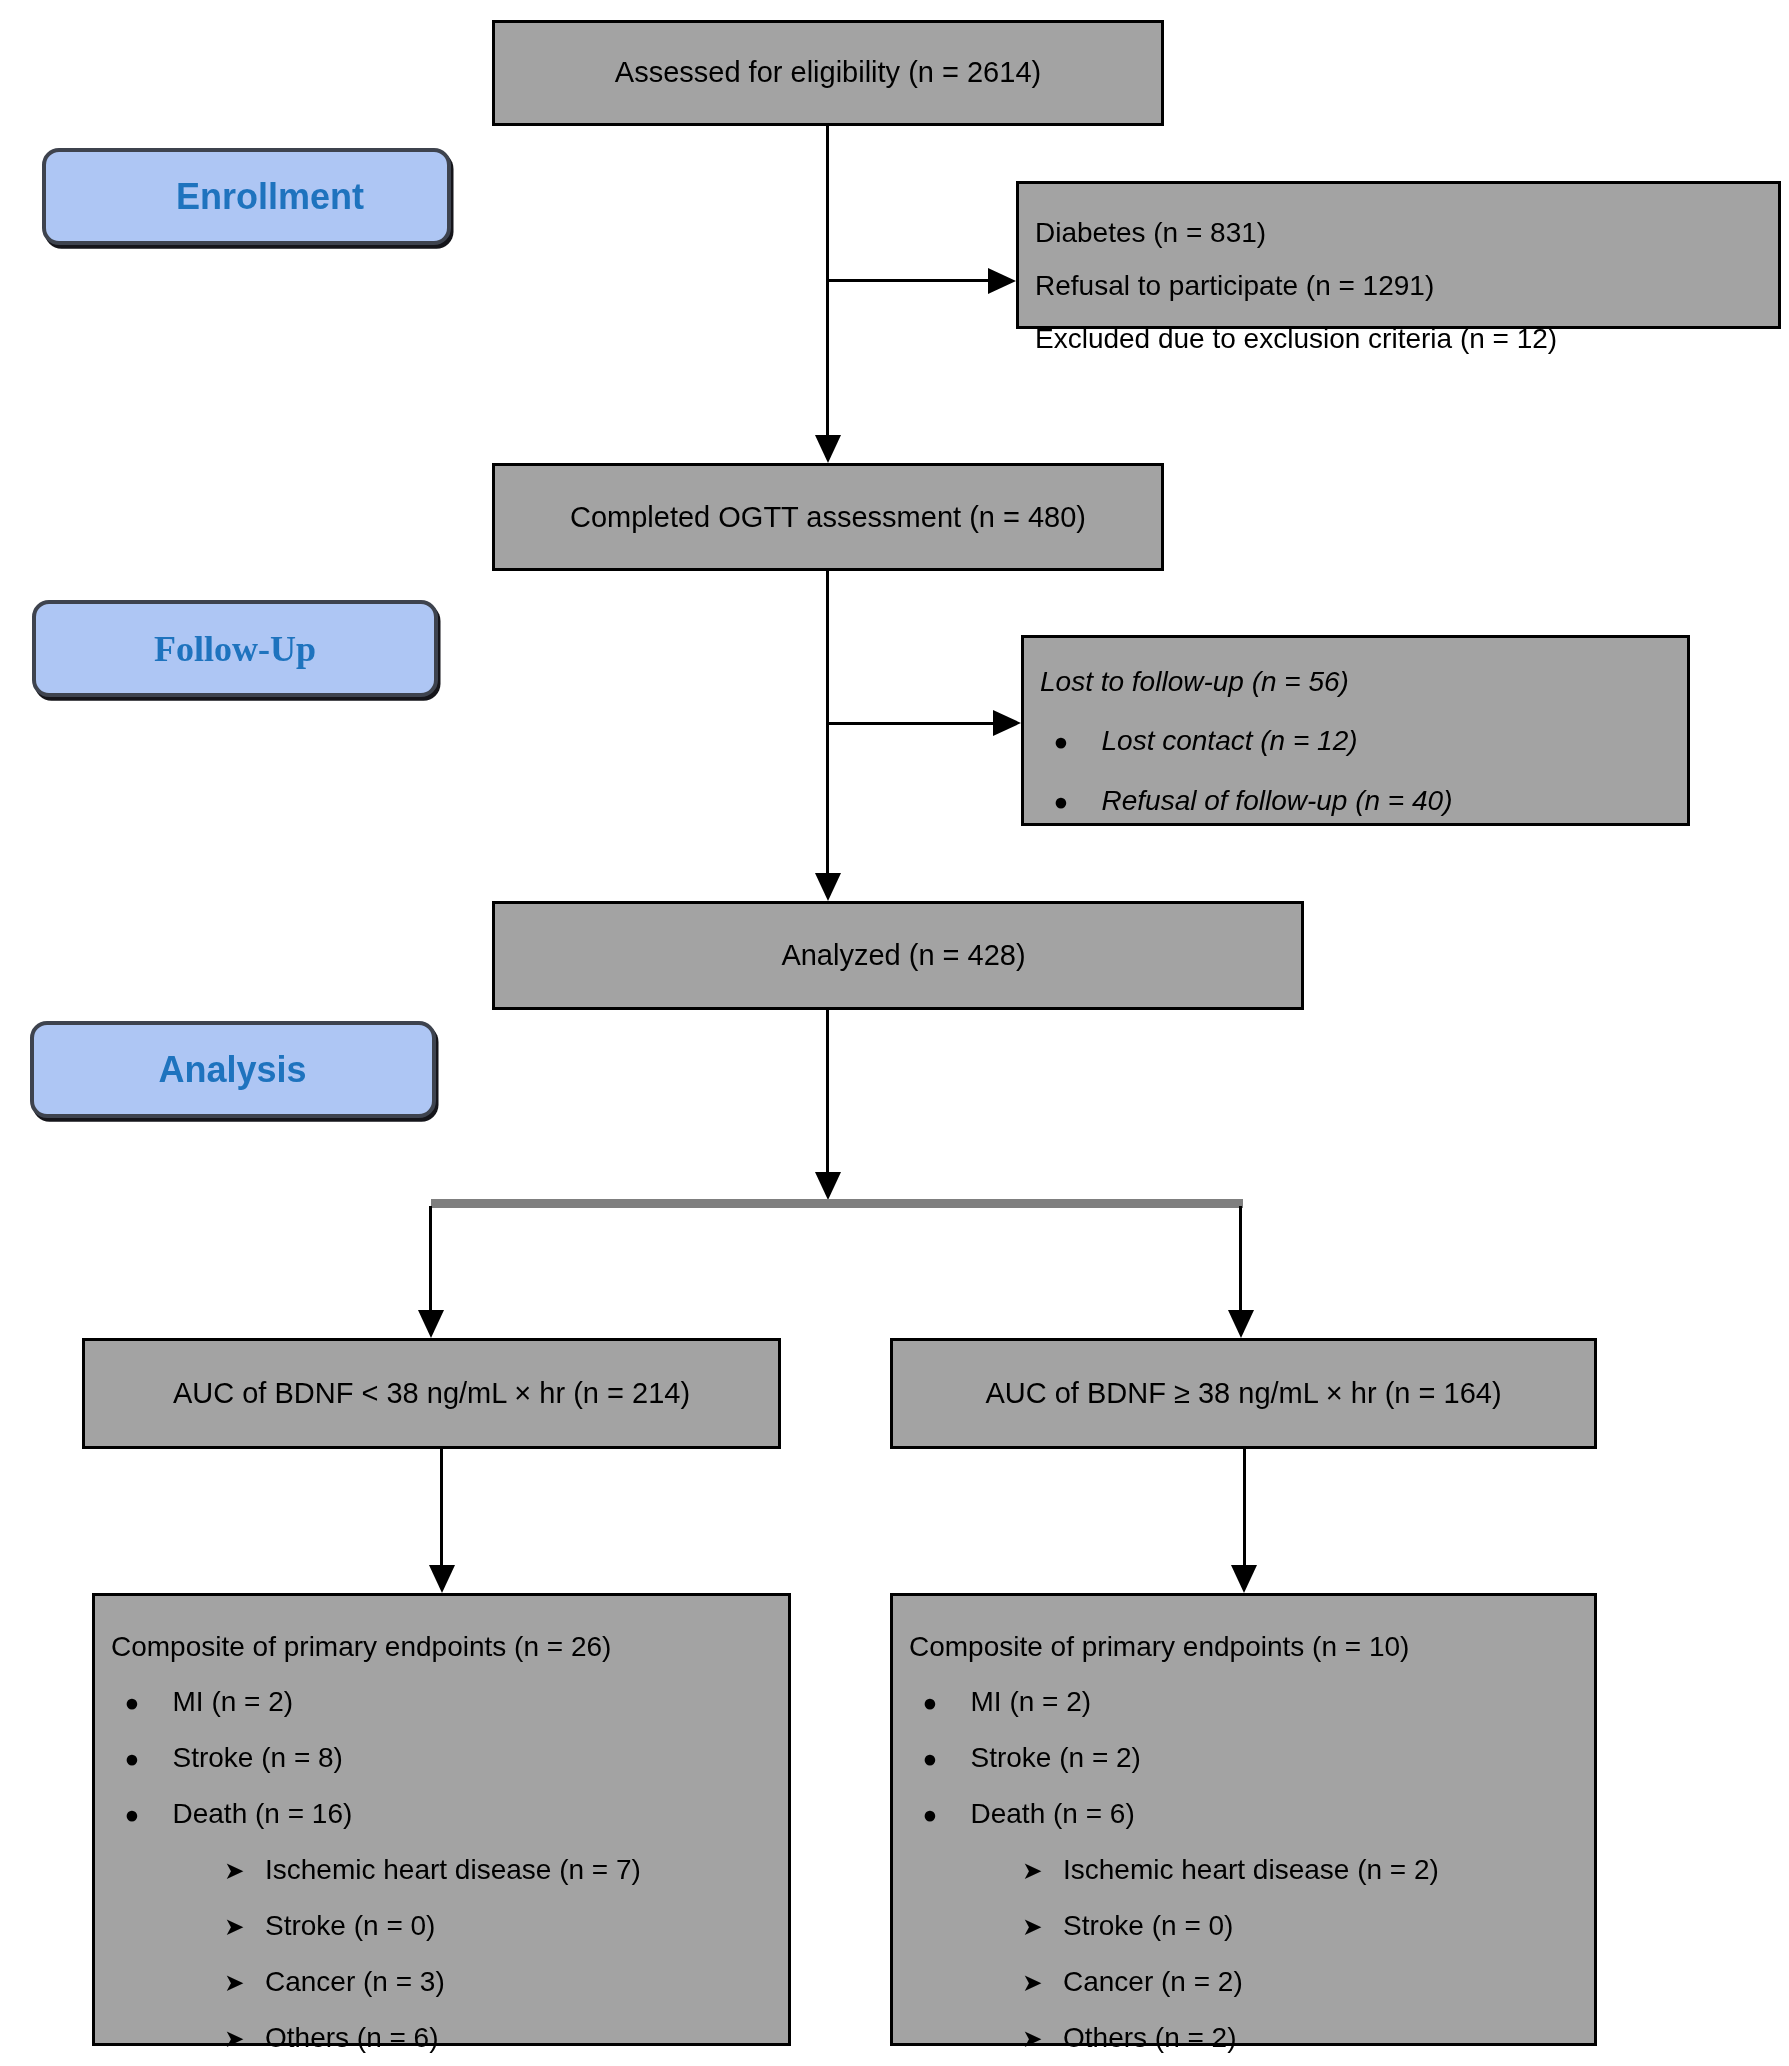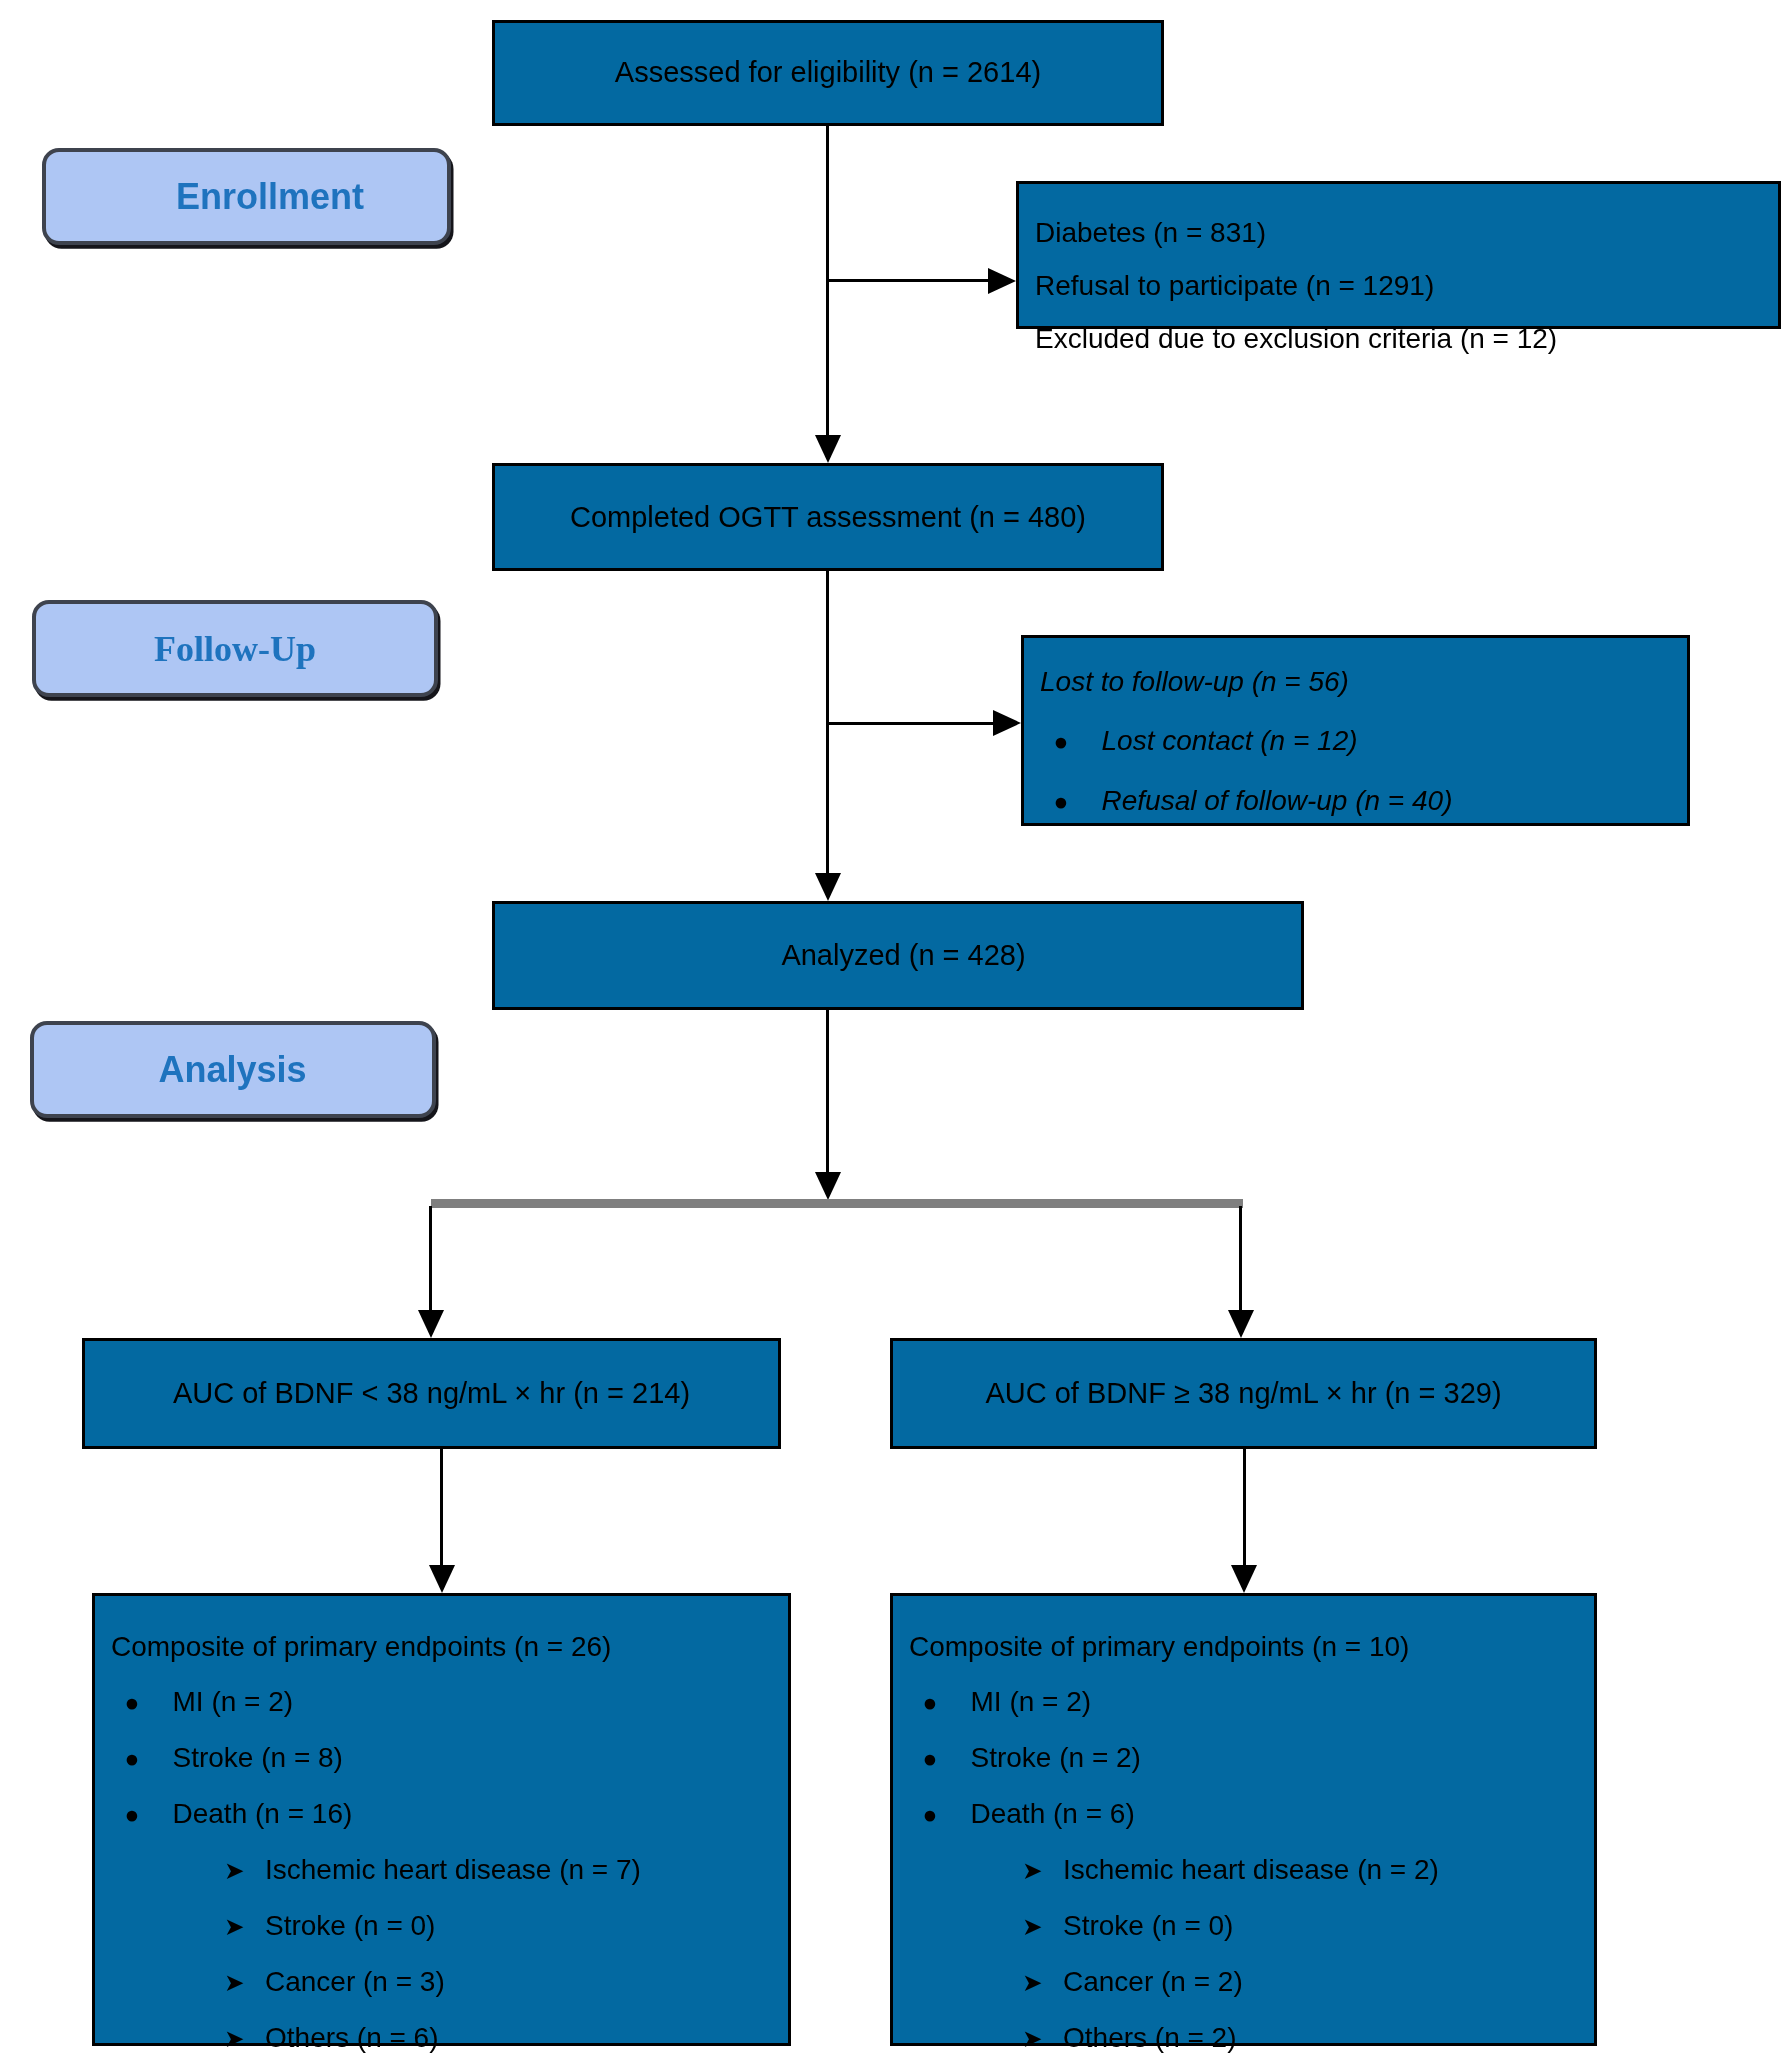--- a/index.html
+++ b/index.html
@@ -1,21 +1,21 @@
 <!DOCTYPE html>
 <html style="font-size:9.8px"><head>
 <meta charset="utf-8">
 <style>
   html,body{margin:0;padding:0;background:#ffffff;}
   #stage-root{
     position:relative;width:1789px;height:2066px;background:#ffffff;
     font-family:"Liberation Sans", sans-serif;color:#000;
   }
   .box{
-    position:absolute;background:#0369a1;border:3.7px solid #000;box-sizing:border-box;
+    position:absolute;background:#a3a3a3;border:3.7px solid #000;box-sizing:border-box;
     display:flex;align-items:center;justify-content:center;
     font-size:29px;text-align:center;
   }
   .box.list{display:block;text-align:left;}
   .stage-label{
     position:absolute;background:#AEC6F4;border:4.3px solid #3E434E;border-radius:17px;
     box-shadow:2.5px 3.7px 0 #15151a;box-sizing:border-box;
     display:flex;align-items:center;justify-content:center;
     color:#1E73BE;font-weight:bold;font-size:36px;
   }
@@ -102,21 +102,21 @@
 
   <div class="vline" style="left:429px;top:1206px;height:106px;"></div>
   <div class="arrow-down" style="left:418px;top:1310px;"></div>
   <div class="vline" style="left:1239px;top:1206px;height:106px;"></div>
   <div class="arrow-down" style="left:1228px;top:1310px;"></div>
 
   <div class="box" style="left:82px;top:1338px;width:699px;height:111px;">
     <span>AUC of BDNF &lt; 38 ng/mL × hr (n = 214)</span>
   </div>
   <div class="box" style="left:890px;top:1338px;width:707px;height:111px;">
-    <span>AUC of BDNF ≥ 38 ng/mL × hr (n = 329)</span>
+    <span>AUC of BDNF ≥ 38 ng/mL × hr (n = 164)</span>
   </div>
 
   <div class="vline" style="left:440px;top:1449px;height:118px;"></div>
   <div class="arrow-down" style="left:429px;top:1565px;"></div>
   <div class="vline" style="left:1243px;top:1449px;height:118px;"></div>
   <div class="arrow-down" style="left:1231px;top:1565px;"></div>
 
   <div class="box list" style="left:92px;top:1593px;width:699px;height:453px;padding:23.4px 0 0 0;">
     <div class="bl hdr">Composite of primary endpoints (n = 26)</div>
     <div class="bl b">

